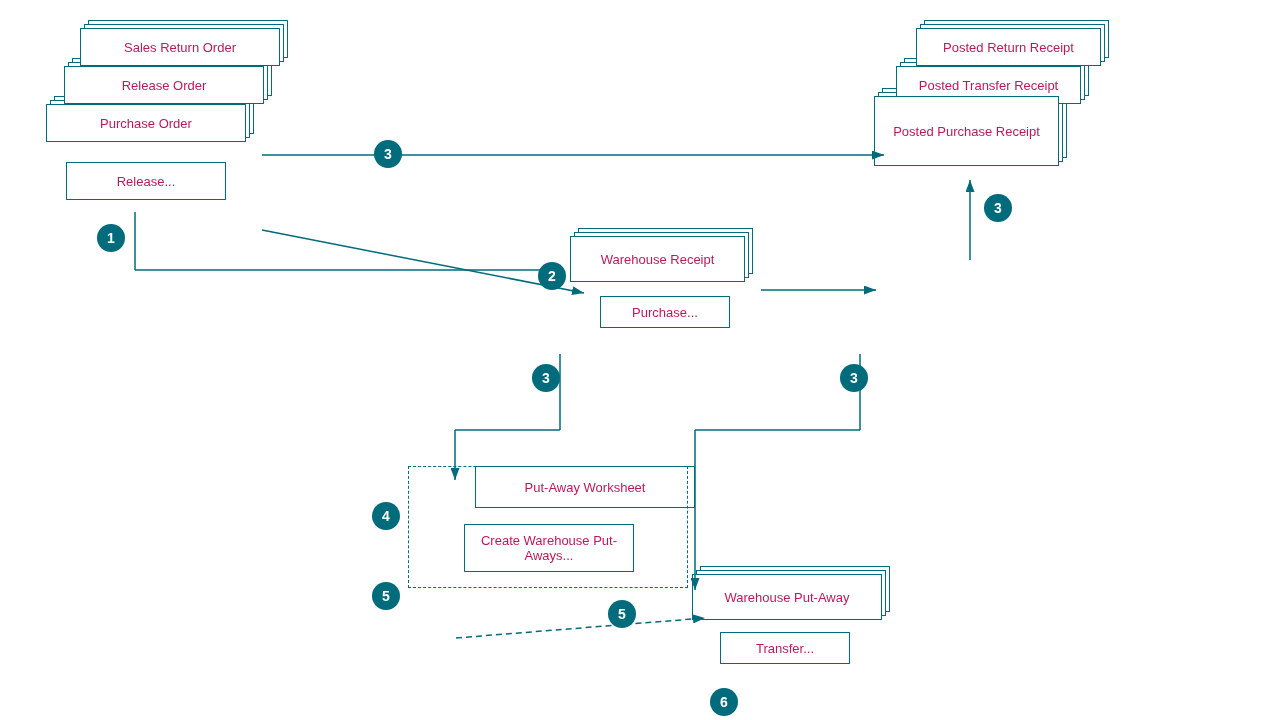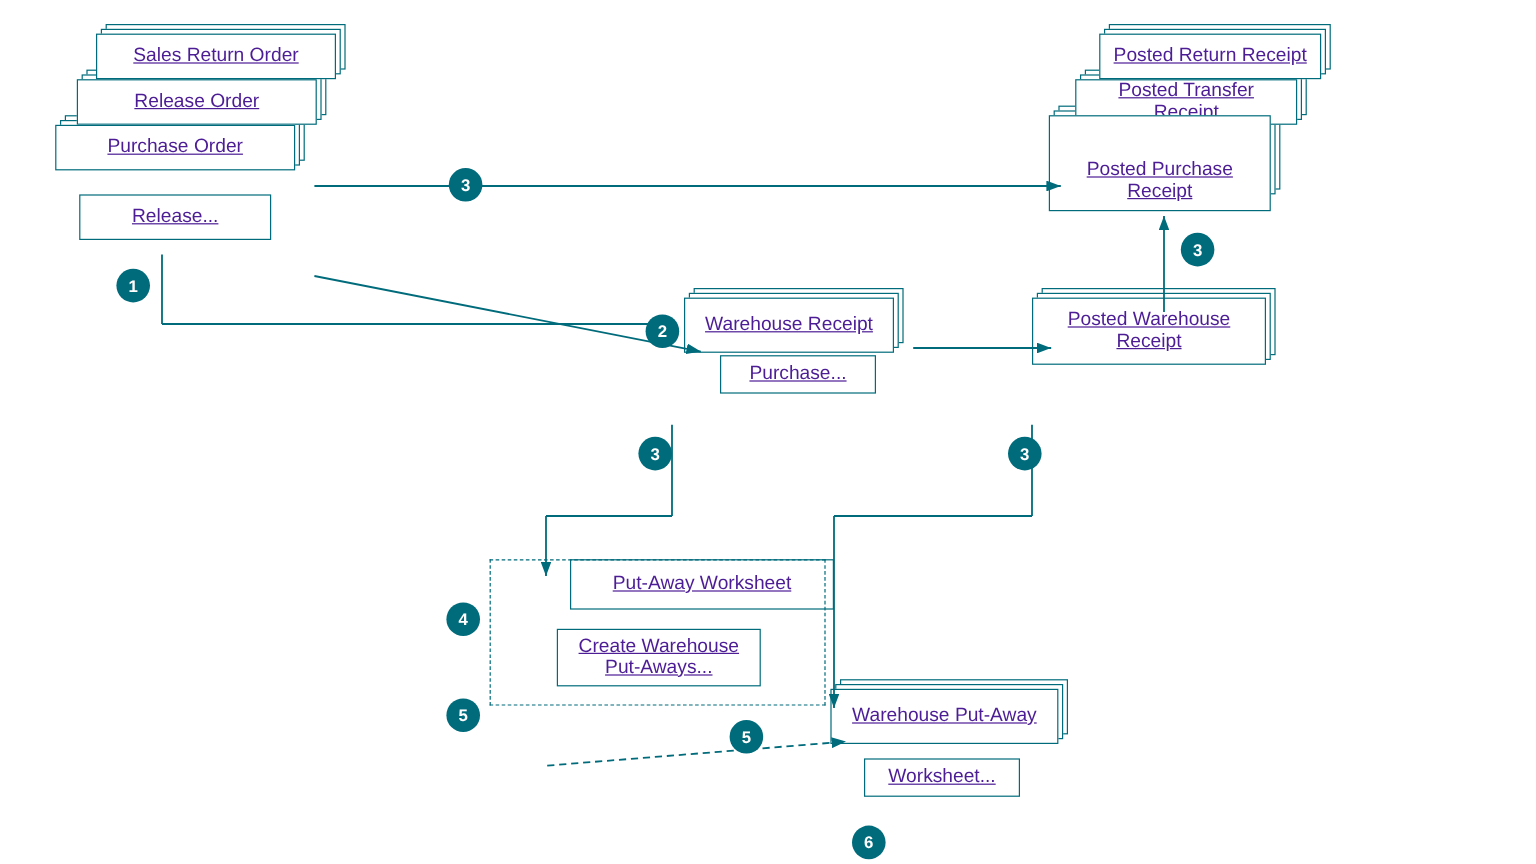--- a/index.html
+++ b/index.html
@@ -23,23 +23,22 @@
     
     .box {
       position: absolute;
       border: 1.5px solid #006b7b;
       background: #fff;
       display: flex;
       align-items: center;
       justify-content: center;
       text-align: center;
       padding: 6px 10px;
-      font-size: 16px;
-      color: #4c1d95;
-      text-decoration: underline;
+      font-size: 13px;
+      color: #be185d;
     }
 
     
     .stack {
       position: absolute;
     }
     .stack .layer {
       position: absolute;
       border: 1.5px solid #006b7b;
       background: #fff;
@@ -149,60 +148,53 @@
     <div class="layer layer-back1" style="width:200px;height:38px;"></div>
     <div class="layer layer-front box" style="width:200px;height:38px;">
       <span>Purchase Order</span>
     </div>
   </div>
 
   <div class="box" style="left:66px; top:162px; width:160px; height:38px;">
     <span>Release...</span>
   </div>
 
-  <div class="stack" style="left:570px; top:248px;">
+  <div class="stack" style="left:570px; top:236px;">
     <div class="layer layer-back2" style="width:175px;height:46px;"></div>
     <div class="layer layer-back1" style="width:175px;height:46px;"></div>
     <div class="layer layer-front box" style="width:175px;height:46px;">
       <span>Warehouse Receipt</span>
     </div>
   </div>
 
   <div class="box" style="left:600px; top:296px; width:130px; height:32px;">
     <span>Purchase...</span>
   </div>
 
-  <div class="stack" style="left:860px; top:248px;">
-    <div class="layer layer-back2" style="width:195px;height:56px;"></div>
-    <div class="layer layer-back1" style="width:195px;height:56px;"></div>
-    <div class="layer layer-front box" style="width:195px;height:56px;">
-      <span>Posted Warehouse Receipt</span>
-    </div>
-  </div>
 
   <div class="stack" style="left:916px; top:28px;">
     <div class="layer layer-back2" style="width:185px;height:38px;"></div>
     <div class="layer layer-back1" style="width:185px;height:38px;"></div>
     <div class="layer layer-front box" style="width:185px;height:38px;">
       <span>Posted Return Receipt</span>
     </div>
   </div>
 
   <div class="stack" style="left:896px; top:66px;">
     <div class="layer layer-back2" style="width:185px;height:38px;"></div>
     <div class="layer layer-back1" style="width:185px;height:38px;"></div>
     <div class="layer layer-front box" style="width:185px;height:38px;">
       <span>Posted Transfer Receipt</span>
     </div>
   </div>
 
   <div class="stack" style="left:874px; top:96px;">
     <div class="layer layer-back2" style="width:185px;height:70px;"></div>
     <div class="layer layer-back1" style="width:185px;height:70px;"></div>
-    <div class="layer layer-front box" style="width:185px;height:80px;align-items:flex-end;">
+    <div class="layer layer-front box" style="width:185px;height:70px;">
       <span>Posted Purchase Receipt</span>
     </div>
   </div>
 
   <div class="box" style="left:432px; top:466px; width:220px; height:42px;margin-left:43px;">
     <span>Put-Away Worksheet</span>
   </div>
 
   <div class="box" style="left:464px; top:524px; width:170px; height:48px; ">
     <span>Create Warehouse Put-Aways...</span>
@@ -210,21 +202,21 @@
 
   <div class="stack" style="left:692px; top:574px;">
     <div class="layer layer-back2" style="width:190px;height:46px;"></div>
     <div class="layer layer-back1" style="width:190px;height:46px;"></div>
     <div class="layer layer-front box" style="width:190px;height:46px;">
       <span>Warehouse Put-Away</span>
     </div>
   </div>
 
   <div class="box" style="left:720px; top:632px; width:130px; height:32px;">
-    <span>Worksheet...</span>
+    <span>Transfer...</span>
   </div>
 
   <div class="box-dashed" style="left:408px; top:466px; width:280px; height:122px;">
   </div>
 
   <div class="step-circle" style="left:97px; top:224px;">
     <span>1</span>
   </div>
 
   <div class="step-circle" style="left:538px; top:262px;">

